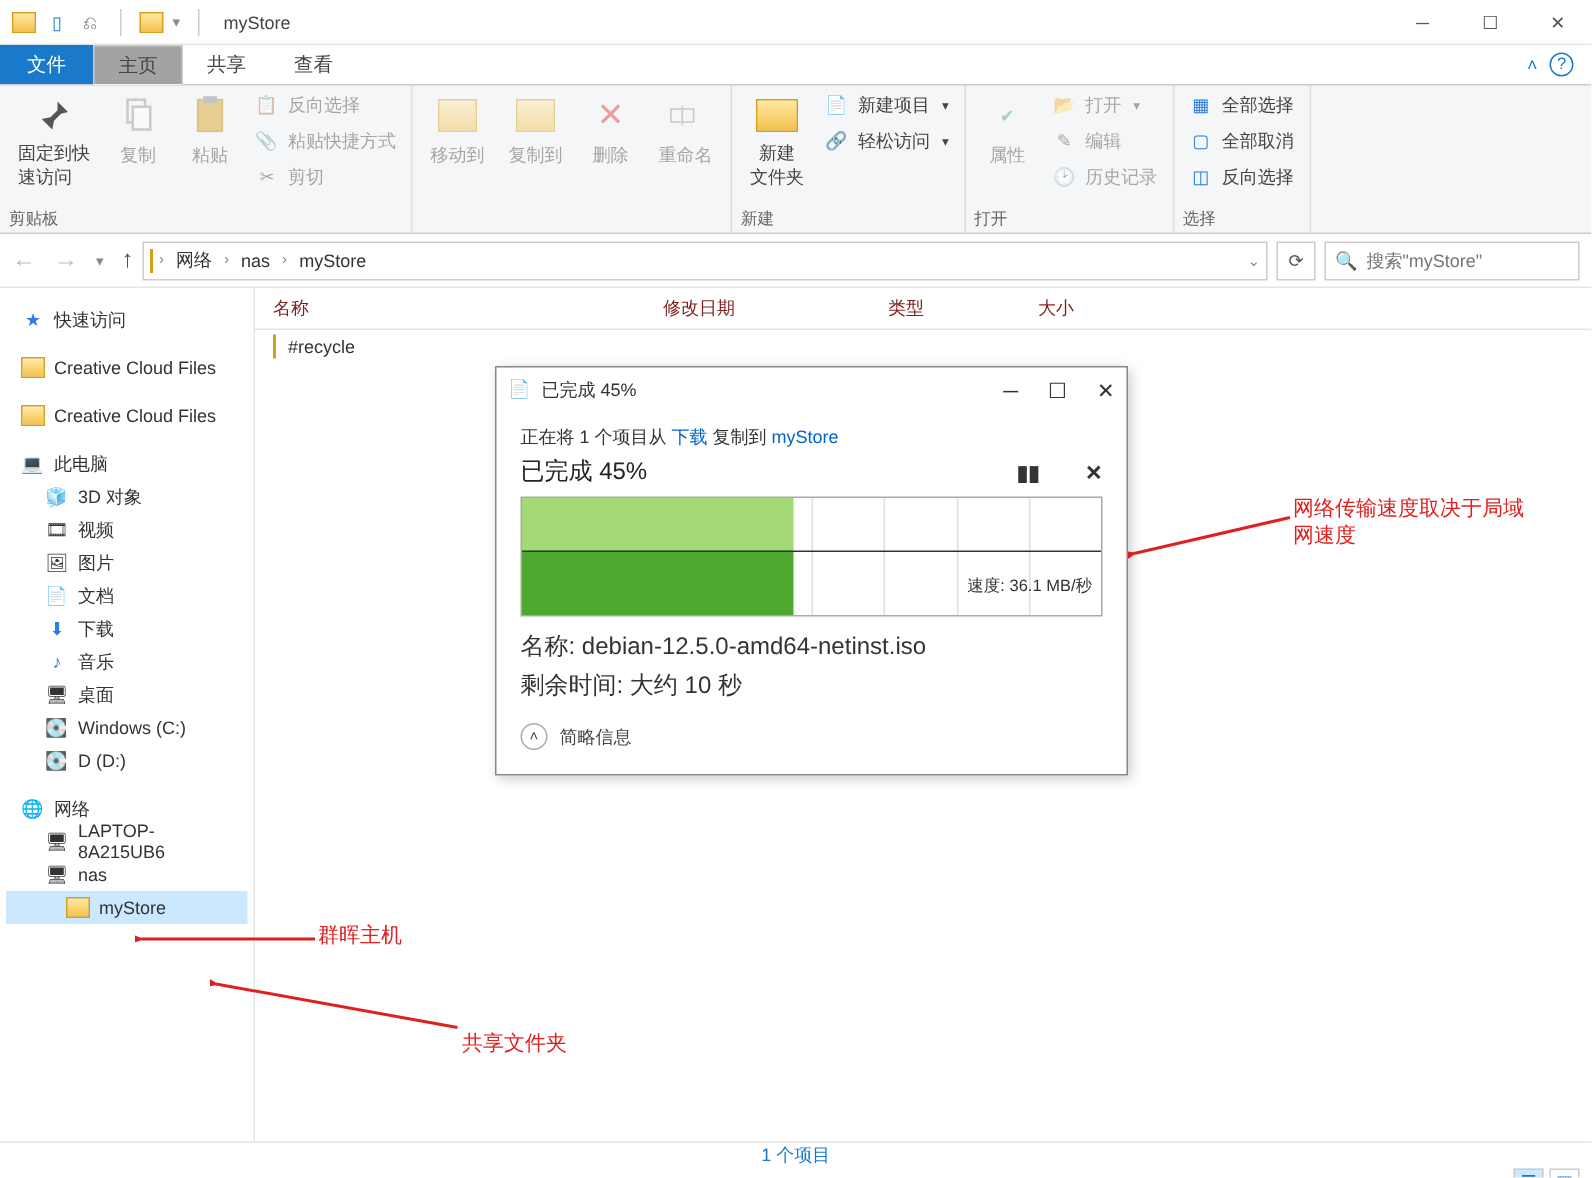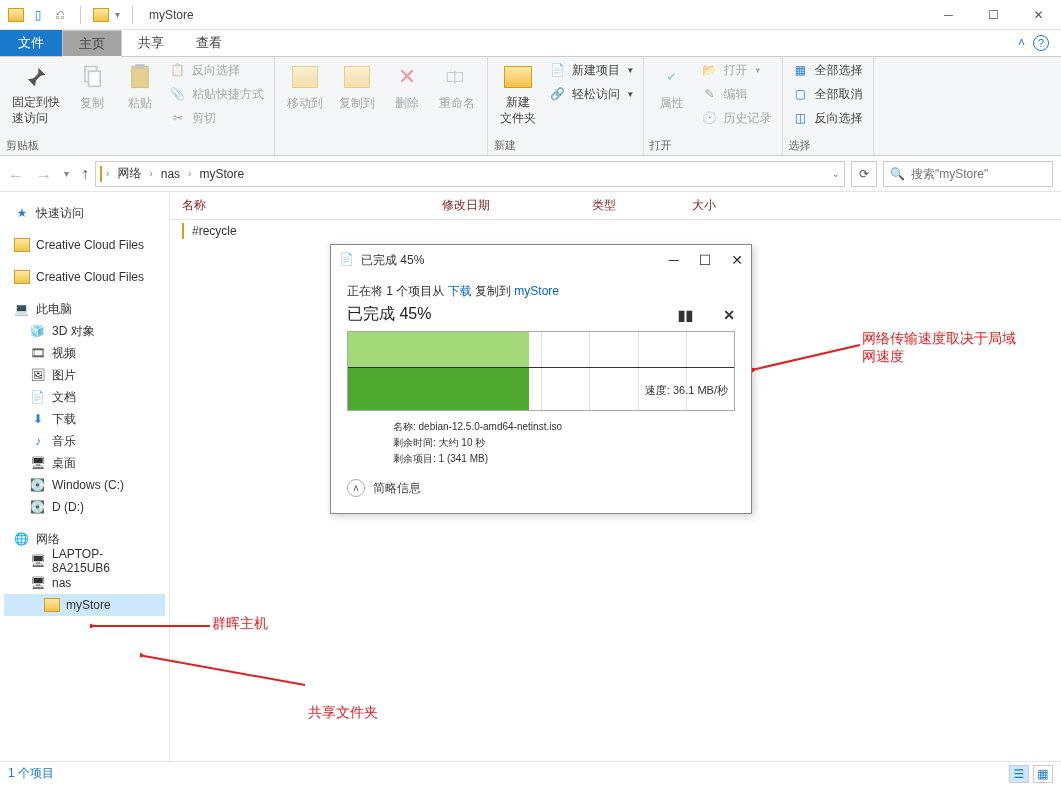--- a/index.html
+++ b/index.html
@@ -57,41 +57,41 @@
 .content { flex: 1; position: relative; }
 .columns-header { height: 28px; border-bottom: 1px solid #e5e5e5; display: flex; align-items: center; font-size: 12px; color: #7f1d1d; padding-left: 12px; }
 .columns-header div { padding-right: 20px; }
 .col-name { width: 260px; }
 .col-date { width: 150px; }
 .col-type { width: 100px; }
 .col-size { width: 80px; }
 .file-row { display: flex; align-items: center; padding: 4px 12px; gap: 8px; font-size: 12px; }
 
 
-.statusbar { height: 24px; border-top: 1px solid #e5e5e5; display: flex; align-items: center; padding: 0 8px; font-size: 12px; color: #1979ca; }
+.statusbar { height: 24px; border-top: 1px solid #e5e5e5; display: flex; align-items: center; padding: 0 8px; font-size: 12px; color: #1979ca; flex-direction: column; }
 .statusbar .view-icons { margin-left: auto; display: flex; gap: 4px; }
 .statusbar .view-icons div { width: 20px; height: 18px; border: 1px solid #ccc; display: flex; align-items: center; justify-content: center; }
 
 
 .dialog { position: absolute; left: 330px; top: 244px; width: 422px; background: #fff; border: 1px solid #888; box-shadow: 2px 2px 8px rgba(0,0,0,0.2); }
 .dialog .dlg-title { height: 30px; display: flex; align-items: center; padding: 0 8px; font-size: 12px; }
 .dialog .dlg-title .icon { width: 16px; height: 16px; margin-right: 6px; }
 .dialog .dlg-controls { margin-left: auto; display: flex; gap: 20px; font-size: 14px; color: #333; }
 .dialog .dlg-body { padding: 8px 16px 16px; }
 .dialog .copy-line { font-size: 12px; color: #333; margin-bottom: 4px; }
 .dialog .copy-line a { color: #0066cc; text-decoration: none; }
 .dialog .progress-title { font-size: 16px; color: #222; margin-bottom: 4px; }
 .dialog .ctrl-row { float: right; margin-top: -22px; display: flex; gap: 30px; font-size: 14px; font-weight: bold; }
 .dialog .speed-graph { height: 80px; border: 1px solid #aaa; margin: 6px 0; position: relative; background: #fff; }
 .dialog .speed-graph .fill-top { position: absolute; left: 0; top: 0; width: 47%; height: 45%; background: #a3d977; }
 .dialog .speed-graph .fill-bot { position: absolute; left: 0; top: 45%; width: 47%; height: 55%; background: #4fa82f; }
 .dialog .speed-graph .line { position: absolute; left: 0; top: 45%; width: 100%; height: 1px; background: #333; }
 .dialog .speed-graph .grid-v { position: absolute; top: 0; bottom: 0; width: 1px; background: #e0e0e0; }
 .dialog .speed-graph .speed-label { position: absolute; right: 6px; top: 30px; font-size: 11px; color: #333; margin-top: 21px; }
-.dialog .details { font-size: 10px; color: #333; line-height: 1.6; margin-top: 8px; margin-left: 46px; }
+.dialog .details { font-size: 16px; color: #333; line-height: 1.6; margin-top: 8px; }
 .dialog .more-info { margin-top: 12px; display: flex; align-items: center; gap: 8px; font-size: 12px; color: #444; }
 .dialog .more-info .chev-circle { width: 18px; height: 18px; border: 1px solid #aaa; border-radius: 50%; display: flex; align-items: center; justify-content: center; font-size: 10px; }
 
 
 .annotation { position: absolute; color: #e02020; font-size: 14px; pointer-events: none; }
 
 
 .folder-icon { width: 16px; height: 14px; background: linear-gradient(#ffe9a6,#f3c14b); border: 1px solid #d4a017; }
 </style>
 </head>
@@ -441,21 +441,20 @@
         <div class="grid-v" style="left:75%"></div>
         <div class="grid-v" style="left:87.5%"></div>
       <div class="fill-top"></div>
       <div class="fill-bot"></div>
       <div class="line"></div>
       <div class="speed-label">速度: 36.1 MB/秒</div>
     </div>
     <div class="details">
       <div><span>名称:</span> <span>debian-12.5.0-amd64-netinst.iso</span></div>
       <div><span>剩余时间:</span> <span>大约 10 秒</span></div>
-      <div><span>剩余项目:</span> <span>1 (341 MB)</span></div>
     </div>
     <div class="more-info">
       <span class="chev-circle">˄</span>
       <span>简略信息</span>
     </div>
   </div>
 </div>
 
 <div class="annotation" style="left:862px;top:330px;white-space:pre;">网络传输速度取决于局域
 网速度</div>
@@ -471,21 +470,21 @@
 <div class="annotation" style="left:212px;top:615px">群晖主机</div>
 <svg class="annotation" style="left:90px;top:616px" width="125" height="20">
     <defs>
       <marker id="ah2" markerWidth="10" markerHeight="8" refX="1" refY="4" orient="auto">
         <polygon points="10 0, 0 4, 10 8" fill="#e02020"></polygon>
       </marker>
     </defs>
     <line x1="120" y1="10" x2="4" y2="10" stroke="#e02020" stroke-width="2" marker-end="url(#ah2)"></line>
   </svg>
 
-<div class="annotation" style="left:308px;top:704px">共享文件夹</div>
+<div class="annotation" style="left:308px;top:687px">共享文件夹</div>
 <svg class="annotation" style="left:140px;top:650px" width="170" height="40">
     <defs>
       <marker id="ah3" markerWidth="10" markerHeight="8" refX="1" refY="4" orient="auto">
         <polygon points="10 0, 0 4, 10 8" fill="#e02020"></polygon>
       </marker>
     </defs>
     <line x1="165" y1="35" x2="4" y2="6" stroke="#e02020" stroke-width="2" marker-end="url(#ah3)"></line>
   </svg>
 
 </body></html>

